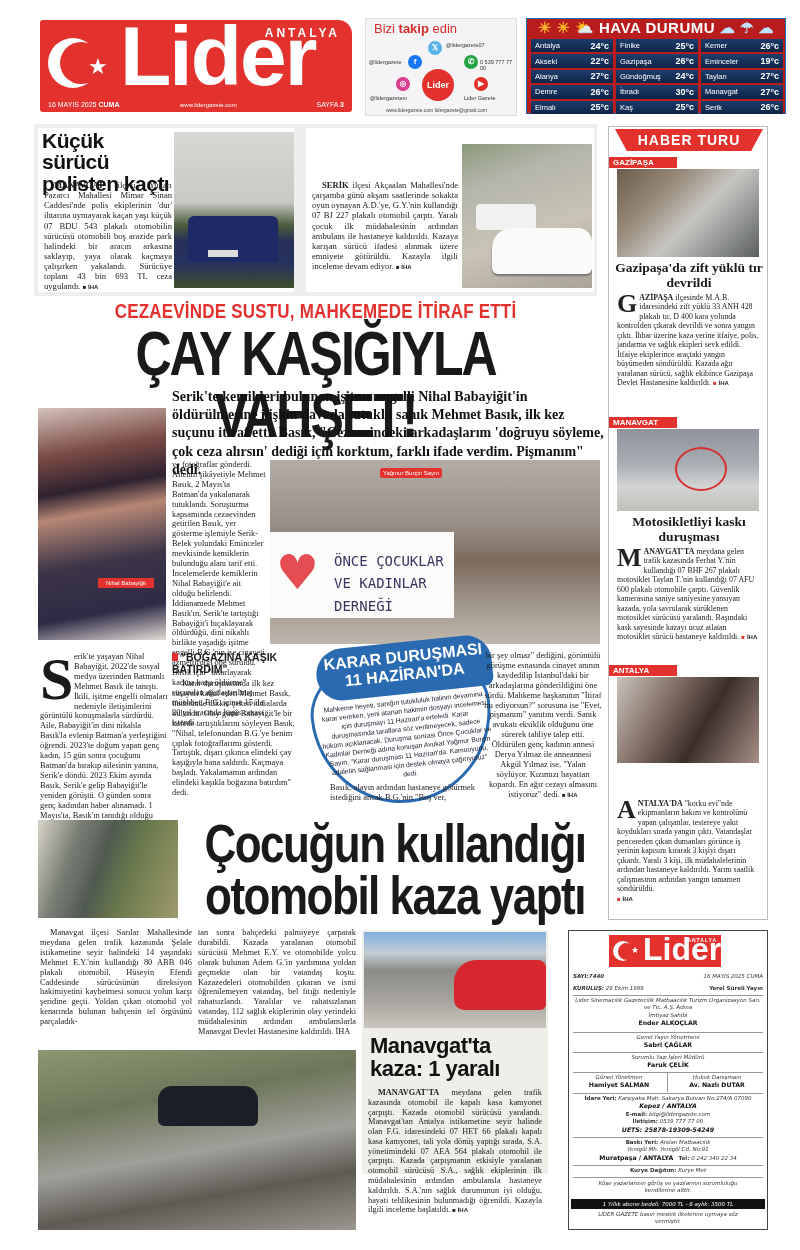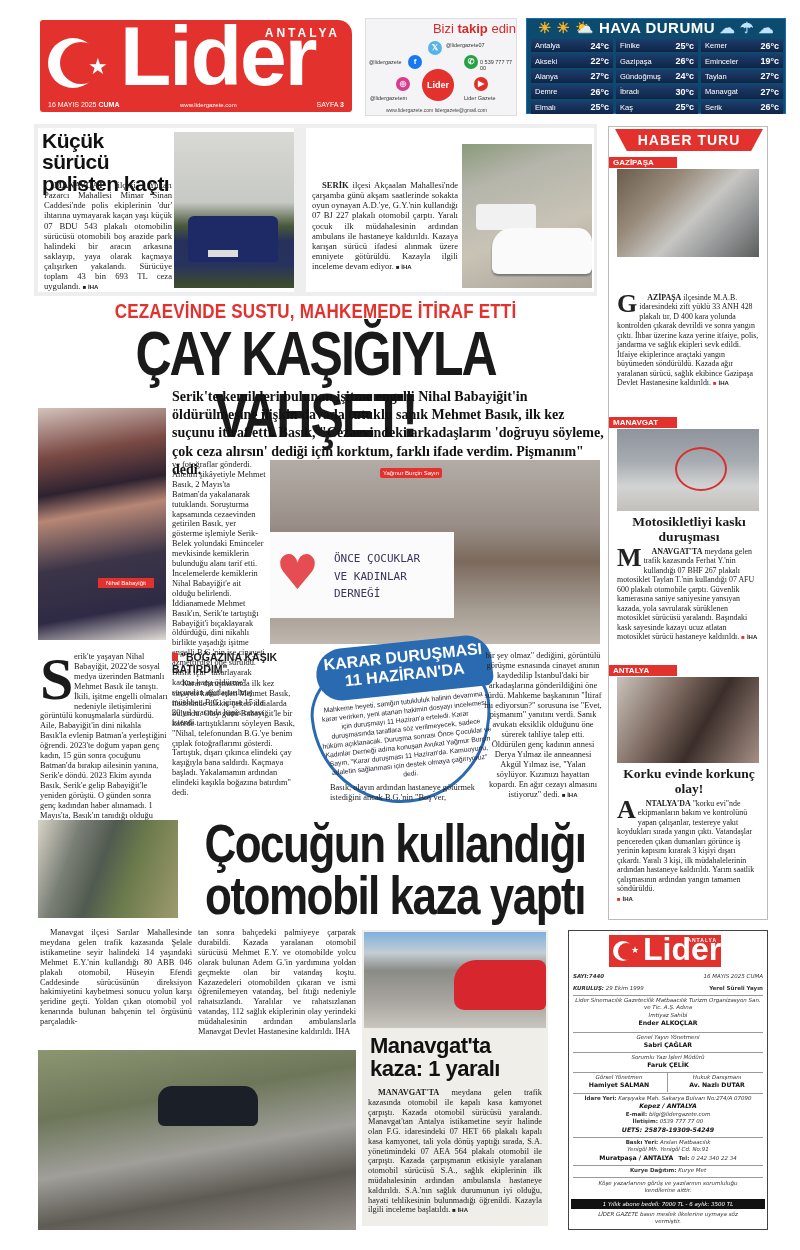--- a/index.html
+++ b/index.html
@@ -13,29 +13,29 @@
   .star { left: 48px; top: 34px; font-size: 22px; color: #fff; font-family: "DejaVu Sans", sans-serif; }
   .logo-word { left: 80px; top: -6px; font-family: "Liberation Sans", sans-serif; font-weight: 900; font-size: 84px; letter-spacing: -2px; line-height: 1; }
   .logo-region { right: 12px; top: 6px; font-family: "Liberation Sans", sans-serif; font-weight: bold; font-size: 12px; letter-spacing: 3px; }
   .mh-date { left: 8px; bottom: 4px; font-family: "Liberation Sans", sans-serif; font-size: 7px; }
   .mh-date b { font-weight: bold; }
   .mh-url { left: 140px; bottom: 4px; font-family: "Liberation Sans", sans-serif; font-size: 6px; }
   .mh-page { right: 8px; bottom: 4px; font-family: "Liberation Sans", sans-serif; font-size: 7px; }
 
   
   .social { left: 365px; top: 18px; width: 152px; height: 98px; background: #f4f4f6; border: 1px solid #ddd; font-family: "Liberation Sans", sans-serif; }
-  .social-title { left: 0; width: 100%; top: 2px; text-align: right; font-size: 13px; color: #d62b2b; }
+  .social-title { left: 8px; width: 100%; top: 2px; text-align: left; font-size: 13px; color: #d62b2b; }
   .social-title b { font-weight: bold; }
   .s-ico { width: 14px; height: 14px; border-radius: 50%; color: #fff; font-size: 8px; text-align: center; line-height: 14px; font-weight: bold; }
   .s-lbl { font-size: 5.5px; color: #333; }
   .social-center { left: 56px; top: 50px; width: 32px; height: 32px; border-radius: 50%; background: #e3312d; color: #fff; font-size: 9px; font-weight: bold; text-align: center; line-height: 32px; }
   .social-foot { left: 20px; top: 88px; font-size: 5px; color: #444; }
 
   
-  .weather { left: 526px; top: 18px; width: 260px; height: 96px; background: #0c4a6e; border: 1px solid #156fb0; }
+  .weather { left: 526px; top: 18px; width: 260px; height: 96px; background: #b91c1c; border: 1px solid #156fb0; }
   .weather-title { left: 0; width: 100%; top: 0; text-align: center; font-family: "Liberation Sans", sans-serif; font-weight: bold; font-size: 15px; color: #fff; letter-spacing: 0.5px; }
   .weather-grid { left: 4px; top: 20px; width: 252px; display: grid; grid-template-columns: 1fr 1fr 1fr; gap: 2px 3px; }
   .w-cell { background: linear-gradient(#1d3d6c, #0f2547); height: 13.4px; display: flex; justify-content: space-between; align-items: center; padding: 0 4px; font-family: "Liberation Sans", sans-serif; color: #fff; }
   .w-city { font-size: 7.5px; }
   .w-temp { font-size: 9px; font-weight: bold; }
 
   
   .top-strip { left: 34px; top: 124px; width: 563px; height: 172px; background: #eeeeee; }
   .story-box { background: #fff; }
   .hl-sans { font-family: "Liberation Sans", sans-serif; font-weight: bold; line-height: 1.02; color: #111; letter-spacing: -0.5px; }
@@ -44,39 +44,39 @@
   .iha { font-family: "Liberation Sans", sans-serif; font-size: 6px; font-weight: bold; }
   .photo { overflow: hidden; }
 
   
   .sidebar { left: 608px; top: 126px; width: 160px; height: 794px; border: 1px solid #bbb; background: #fff; }
   .haber-turu { left: 6px; top: 2px; width: 148px; height: 22px; background: #e3312d; color: #fff; text-align: center; font-family: "Liberation Sans", sans-serif; font-weight: bold; font-size: 14px; line-height: 22px; letter-spacing: 1px; clip-path: polygon(0 0,100% 0,92% 100%,8% 100%); }
   .tag { background: #e3312d; color: #fff; font-family: "Liberation Sans", sans-serif; font-weight: bold; font-size: 8px; padding: 1px 4px; width: 68px; }
   .side-hl { font-family: "Liberation Serif", serif; font-weight: bold; font-size: 13.5px; text-align: center; line-height: 1.1; }
   .dropcap { float: left; font-family: "Liberation Serif", serif; font-weight: bold; font-size: 26px; line-height: 20px; margin-right: 2px; margin-top: 1px; }
   .side-body { font-family: "Liberation Serif", serif; font-size: 7.9px; line-height: 1.2; color: #222; }
-  .side-body b { font-weight: bold; margin-left: 8px; }
+  .side-body b { font-weight: bold; }
 
   
   .kicker { left: 34px; top: 302px; width: 563px; text-align: center; font-family: "Liberation Sans", sans-serif; font-weight: bold; font-size: 17px; color: #e3312d; letter-spacing: 0.2px; transform: scaleY(1.15); }
   .mainhl { left: 34px; top: 322px; width: 563px; text-align: center; font-family: "Liberation Sans", sans-serif; font-weight: 900; font-size: 50px; line-height: 1; letter-spacing: -2px; transform: scaleY(1.25); transform-origin: top; }
   .spot { left: 172px; top: 388px; width: 432px; font-family: Liberation Serif, serif; font-weight: bold; font-size: 14px; line-height: 1.3; color: #111; }
 
   .karar-box { left: 312px; top: 648px; width: 180px; height: 155px; background: #fff; border: 3px solid #2a6ab1; border-radius: 50% 50% 50% 50% / 40% 40% 60% 60%; transform: rotate(-6deg); }
   .karar-title { left: 316px; top: 642px; width: 176px; height: 52px; background: #2a6ab1; color: #fff; text-align: center; font-family: "Liberation Sans", sans-serif; font-weight: bold; font-size: 16px; line-height: 1.1; padding-top: 6px; border-radius: 30px 30px 10px 30px; transform: rotate(-6deg); }
   .karar-body { left: 322px; top: 698px; width: 170px; text-align: center; font-family: "Liberation Sans", sans-serif; font-size: 6.8px; line-height: 1.32; color: #223; transform: rotate(-6deg); }
 
   .subhead { font-family: "Liberation Sans", sans-serif; font-weight: bold; font-size: 10.5px; line-height: 1.1; }
   .subhead .sq { display: inline-block; width: 6px; height: 8px; background: #e3312d; margin-right: 3px; }
 
   
   .coc-hl { left: 185px; top: 818px; width: 420px; text-align: center; font-family: "Liberation Sans", sans-serif; font-weight: 900; font-size: 44px; line-height: 0.98; letter-spacing: -1.5px; transform: scaleY(1.2); transform-origin: top; }
 
   
-  .mk-box { left: 362px; top: 930px; width: 186px; height: 296px; background: #efeee9; }
+  .mk-box { left: 362px; top: 930px; width: 186px; height: 244px; background: #efeee9; }
 
   
   .kunye { left: 568px; top: 930px; width: 200px; height: 300px; border: 1px solid #444; background: #fff; font-family: "DejaVu Sans", sans-serif; font-size: 5.5px; color: #333; }
   .k-logo { left: 40px; top: 4px; width: 112px; height: 32px; background: #e3312d; color: #fff; }
   .k-row { position: absolute; left: 4px; width: 190px; text-align: center; line-height: 1.35; }
   .k-sep { position: absolute; left: 4px; width: 190px; height: 1px; background: #999; }
   .k-name { font-weight: bold; color: #111; font-size: 6.2px; }
   .k-black { position: absolute; left: 2px; width: 194px; height: 10px; background: #111; color: #fff; text-align: center; font-style: italic; line-height: 10px; }
   i { font-style: italic; }
 </style>
@@ -193,50 +193,50 @@
     <div class="abs" style="left:14px;top:60px;width:60px;height:26px;background:#f1f1f1;border-radius:4px;"></div>
     <div class="abs" style="left:30px;top:84px;width:100px;height:46px;background:#fafafa;border-radius:20px 14px 6px 6px;box-shadow:0 2px 2px #777;"></div>
   </div>
 </div>
 
 <div class="abs sidebar">
   <div class="abs haber-turu">HABER TURU</div>
 
   <div class="abs tag" style="left:0;top:30px;">GAZİPAŞA</div>
   <div class="abs photo" style="left:8px;top:42px;width:142px;height:88px;background:linear-gradient(135deg,#6b5c4c 0%,#978a7a 30%,#c7c6c2 55%,#8b8d8f 80%,#5a5e5a 100%);"></div>
+  <div class="abs side-hl" style="left:4px;top:134px;width:152px;">Gazipaşa'da zift yüklü tır devrildi</div>
   <div class="abs side-body" style="left:8px;top:166px;width:144px;"><span class="dropcap">G</span><b>AZİPAŞA</b><span> ilçesinde M.A.B. idaresindeki zift yüklü 33 ANH 428 plakalı tır, D 400 kara yolunda kontrolden çıkarak devrildi ve sonra yangın çıktı. İhbar üzerine kaza yerine itfaiye, polis, jandarma ve sağlık ekipleri sevk edildi. İtfaiye ekiplerince araçtaki yangın büyümeden söndürüldü. Kazada ağır yaralanan sürücü, sağlık ekibince Gazipaşa Devlet Hastanesine kaldırıldı.</span> <span class="iha" style="color:#e3312d;">■</span> <span class="iha">İHA</span></div>
 
   <div class="abs tag" style="left:0;top:290px;">MANAVGAT</div>
   <div class="abs photo" style="left:8px;top:302px;width:142px;height:82px;background:linear-gradient(#8f939c 0%,#a7acb2 40%,#d2d3d3 70%,#c3c0bb 100%);">
     <div class="abs" style="left:58px;top:18px;width:52px;height:44px;border:2px solid #d63030;border-radius:50%;"></div>
   </div>
   <div class="abs side-hl" style="left:4px;top:388px;width:152px;">Motosikletliyi kaskı duruşması</div>
   <div class="abs side-body" style="left:8px;top:420px;width:144px;"><span class="dropcap">M</span><b>ANAVGAT'TA</b><span> meydana gelen trafik kazasında Ferhat Y.'nin kullandığı 07 BHF 267 plakalı motosiklet Taylan T.'nin kullandığı 07 AFU 600 plakalı otomobile çarptı. Güvenlik kamerasına saniye saniyesine yansıyan kazada, yola savrularak sürüklenen motosiklet sürücüsü yaralandı. Başındaki kask sayesinde kazayı ucuz atlatan motosiklet sürücü hastaneye kaldırıldı.</span> <span class="iha" style="color:#e3312d;">■</span> <span class="iha">İHA</span></div>
 
   <div class="abs tag" style="left:0;top:538px;">ANTALYA</div>
   <div class="abs photo" style="left:8px;top:550px;width:142px;height:86px;background:linear-gradient(120deg,#c9c3bc 0%,#7e6a60 35%,#3b2e2a 60%,#a68f85 100%);"></div>
-  <div class="abs side-hl" style="left:4px;top:640px;width:152px;">Korku evinde korkunç olay!</div>
   <div class="abs side-body" style="left:8px;top:672px;width:144px;"><span class="dropcap">A</span><b>NTALYA'DA</b><span> "korku evi"nde ekipmanların bakım ve kontrolünü yapan çalışanlar, testereye yakıt koydukları sırada yangın çıktı. Vatandaşlar pencereden çıkan dumanları görünce iş yerinin kapısını kırarak 3 kişiyi dışarı çıkardı. Yaralı 3 kişi, ilk müdahalelerinin ardından hastaneye kaldırıldı. Yarım saatlik çalışmasının ardından yangın tamamen söndürüldü.</span> <br><span class="iha" style="color:#e3312d;">■</span> <span class="iha">İHA</span></div>
 </div>
 
 <div class="abs kicker">CEZAEVİNDE SUSTU, MAHKEMEDE İTİRAF ETTİ</div>
 <div class="abs mainhl">ÇAY KAŞIĞIYLA VAHŞET!</div>
 <div class="abs spot">Serik'te kemikleri bulunan işitme engelli Nihal Babayiğit'in öldürülmesine ilişkin davada tutuklu sanık Mehmet Basık, ilk kez suçunu itiraf etti. Basık, "Cezaevindeki arkadaşlarım 'doğruyu söyleme, çok ceza alırsın' dediği için korktum, farklı ifade verdim. Pişmanım" dedi.</div>
 
 <div class="abs photo" style="left:38px;top:408px;width:128px;height:232px;background:linear-gradient(170deg,#d5c2bc 0%,#7a4a44 20%,#2e2230 35%,#b78775 45%,#3c3548 65%,#2f2a45 85%,#e2ddd6 100%);">
   <div class="abs" style="left:60px;top:170px;width:56px;height:10px;background:#e3312d;color:#fff;font-family:'Liberation Sans',sans-serif;font-size:6px;text-align:center;line-height:10px;">Nihal Babayiğit</div>
 </div>
 
 <div class="abs body-txt" style="left:172px;top:460px;width:94px;font-size:8.4px;text-align:left;">ve fotoğraflar gönderdi. Ailenin şikâyetiyle Mehmet Basık, 2 Mayıs'ta Batman'da yakalanarak tutuklandı. Soruşturma kapsamında cezaevinden getirilen Basık, yer gösterme işlemiyle Serik-Belek yolundaki Eminceler mevkisinde kemiklerin bulunduğu alanı tarif etti. İncelemelerde kemiklerin Nihal Babayiğit'e ait olduğu belirlendi. İddianamede Mehmet Basık'ın, Serik'te tartıştığı Babayiğit'i bıçaklayarak öldürdüğü, dini nikahlı birlikte yaşadığı işitme engelli B.G.'nin ise cinayeti azmettirdiği öne sürüldü. Basık için "tasarlayarak kadına karşı öldürme" suçundan ağırlaştırılmış müebbet, B.G. içinse 15 ila 20 yıl arasında hapis cezası istendi.</div>
 
 <div class="abs photo" style="left:270px;top:460px;width:330px;height:184px;background:linear-gradient(#b3aca6 0%,#998f88 35%,#7c6a5c 55%,#a39a90 80%,#c0b8ae 100%);">
   <div class="abs" style="left:110px;top:8px;width:62px;height:10px;background:#e3312d;color:#fff;font-family:'Liberation Sans',sans-serif;font-size:6px;text-align:center;line-height:10px;border-radius:2px;">Yağmur Burçin Sayın</div>
   <div class="abs" style="left:0;top:72px;width:184px;height:86px;background:#fbfbfb;">
     <div class="abs" style="left:6px;top:16px;font-size:48px;color:#e54d52;line-height:1;font-family:'DejaVu Sans',sans-serif;">♥</div>
-    <div class="abs" style="left:64px;top:18px;font-family:'DejaVu Sans Mono',monospace;font-size:11px;color:#3a3560;line-height:1.6;">
+    <div class="abs" style="left:64px;top:18px;font-family:'DejaVu Sans Mono',monospace;font-size:14px;color:#3a3560;line-height:1.6;">
       <div>ÖNCE ÇOCUKLAR</div>
       <div>VE KADINLAR</div>
       <div>DERNEĞİ</div>
     </div>
   </div>
 </div>
 
 <div class="abs" style="left:40px;top:652px;width:34px;height:56px;font-family:'Liberation Serif',serif;font-size:60px;line-height:54px;font-weight:bold;">S</div>
 <div class="abs body-txt" style="left:40px;top:652px;width:128px;font-size:8.4px;text-align:left;"><span style="float:left;width:34px;height:52px;"></span><span>erik'te yaşayan Nihal Babayiğit, 2022'de sosyal medya üzerinden Batmanlı Mehmet Basık ile tanıştı. İkili, işitme engelli olmaları nedeniyle iletişimlerini görüntülü konuşmalarla sürdürdü. Aile, Babayiğit'in dini nikahla Basık'la evlenip Batman'a yerleştiğini öğrendi. 2023'te doğum yapan genç kadın, 15 gün sonra çocuğunu Batman'da bırakıp ailesinin yanına, Serik'e döndü. 2023 Ekim ayında Basık, Serik'e gelip Babayiğit'le yeniden görüştü. O günden sonra genç kadından haber alınamadı. 1 Mayıs'ta, Basık'ın tanıdığı olduğu belirlenen kişiler, Babayiğit'in dayısına video</span></div>
 

